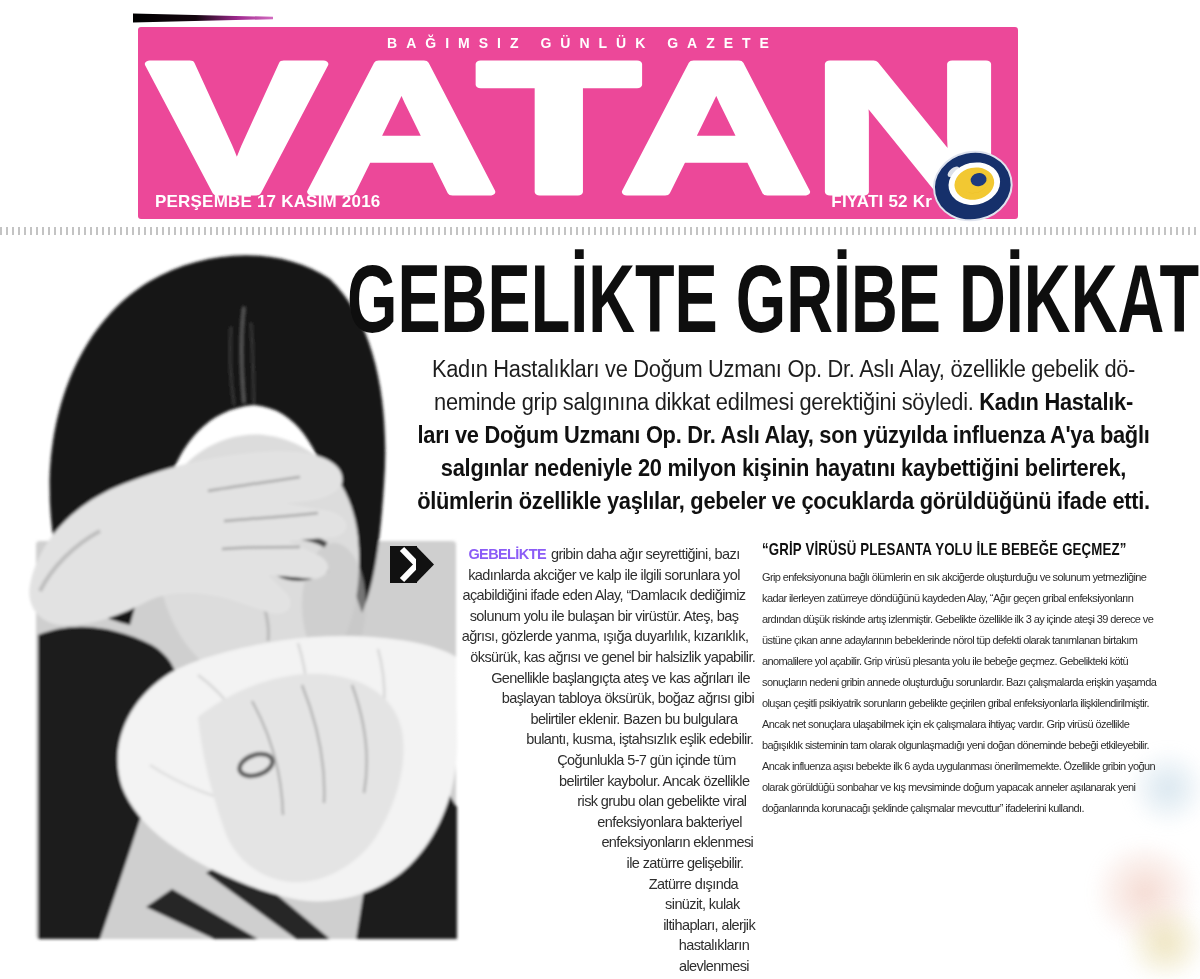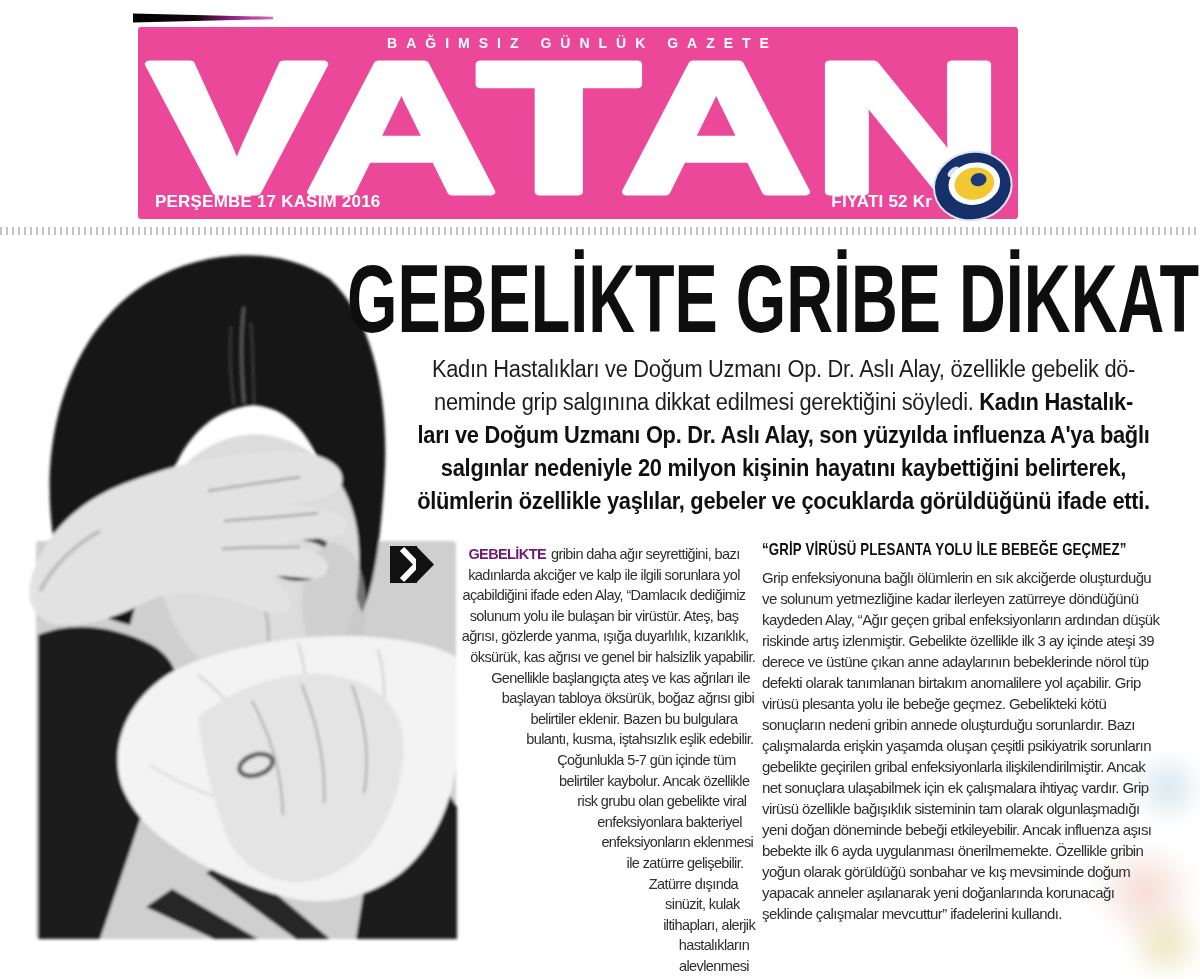--- a/index.html
+++ b/index.html
@@ -53,28 +53,28 @@
     position:absolute;left:390px;top:544px;width:368px;height:420px;z-index:2;
     font-size:14.5px;line-height:20.6px;letter-spacing:-.6px;text-align:center;color:#2e2e2e;
   }
   .chev{float:left;width:44px;height:37px;margin:2px 6px 3px 0;}
   .wrapspacer{
     float:left;width:230px;height:412px;
     shape-outside:polygon(0 0,10px 0,10px 100px,55px 160px,90px 220px,120px 260px,150px 300px,180px 340px,215px 380px,230px 412px,0 412px);
     clip-path:polygon(0 0,0 0,0 0);
   }
   .col1 p{margin:0;}
-  .leadin{font-weight:700;color:#701a75;margin-right:5px;}
+  .leadin{font-weight:700;color:#8b5cf6;margin-right:5px;}
   .col2{position:absolute;left:762px;top:540px;width:403px;z-index:2;}
   .col2-heading-box{height:24px;overflow:visible;margin-bottom:3px;}
   .col2-heading{
     display:inline-block;white-space:nowrap;font-weight:700;font-size:17px;color:#0f0f0f;
     letter-spacing:.2px;transform:scaleX(.78);transform-origin:0 50%;
   }
-  .col2 p{margin:0;font-size:15px;line-height:21px;letter-spacing:-.6px;color:#2e2e2e;text-align:left;}
+  .col2 p{margin:0;font-size:11px;line-height:21px;letter-spacing:-.6px;color:#2e2e2e;text-align:left;}
   
   .smudge{position:absolute;border-radius:50%;filter:blur(7px);z-index:0;}
   .smudge.s1{left:1128px;top:748px;width:80px;height:80px;background:radial-gradient(circle,#b9d2e2 0%,transparent 70%);opacity:.55;}
   .smudge.s2{left:1085px;top:845px;width:120px;height:95px;background:radial-gradient(circle,#eec3b5 0%,transparent 70%);opacity:.6;}
   .smudge.s3{left:1118px;top:908px;width:95px;height:70px;background:radial-gradient(circle,#e5d79f 0%,transparent 70%);opacity:.65;}
 </style>
 </head>
 <body>
 
 <div class="page">

